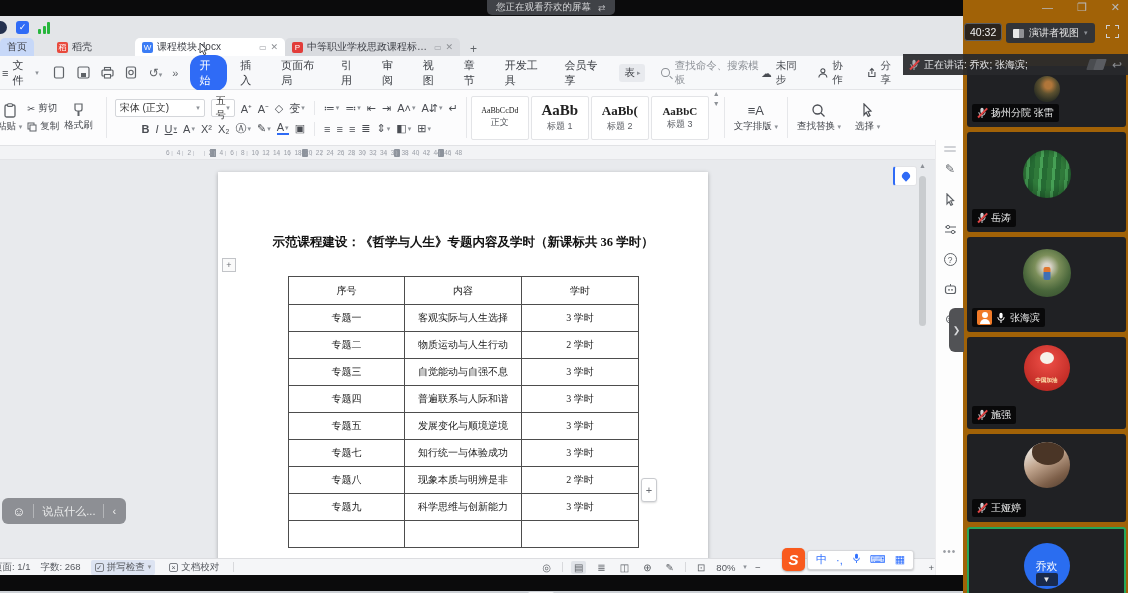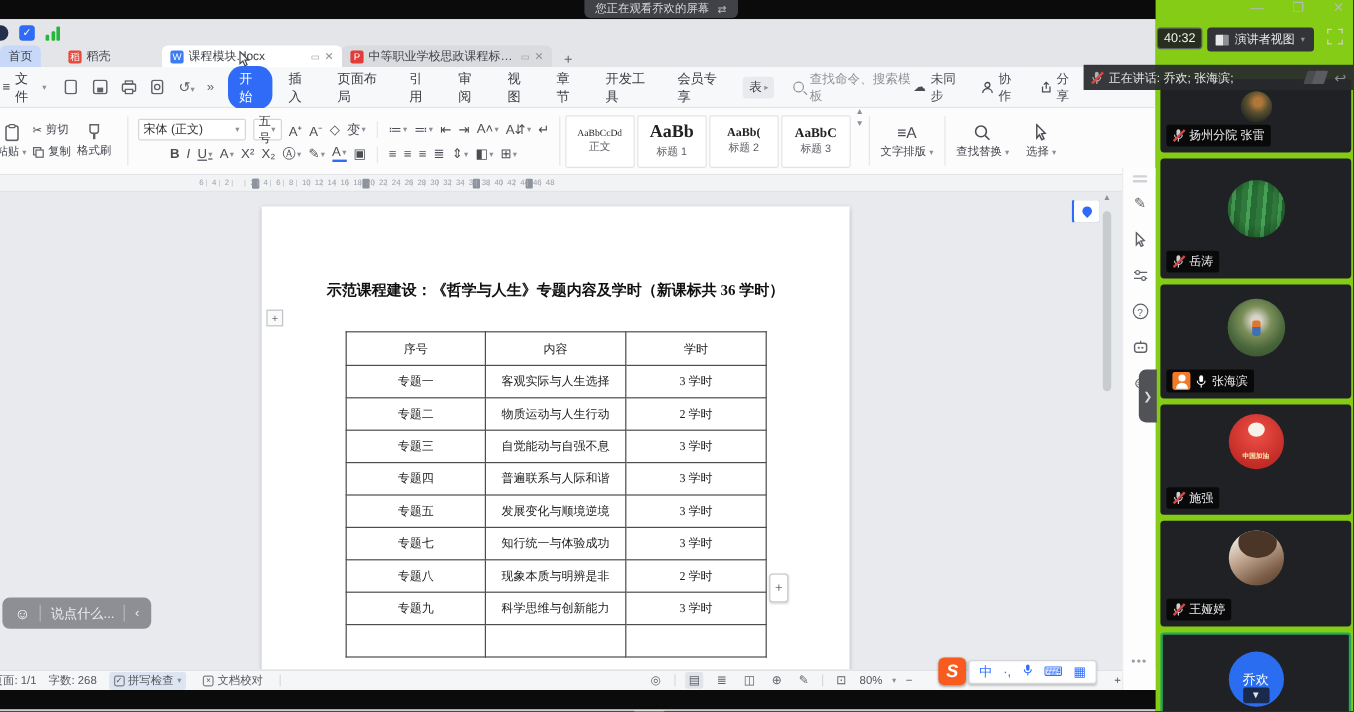--- a/index.html
+++ b/index.html
@@ -141,21 +141,21 @@
   .sidestrip{position:absolute;left:935px;top:140px;width:28px;height:435px;background:#fdfdfd;border-left:1px solid #ececee;z-index:3;}
   .handle{width:12px;height:2px;background:#d0d2d6;border-radius:1px;margin:6px auto 2px;}
   .handle+.handle{margin-top:2px;}
   .ssico{width:28px;height:30px;display:flex;align-items:center;justify-content:center;color:#5f6368;font-size:12px;}
   .qm{width:13px;height:13px;border:1.2px solid #5f6368;border-radius:50%;font-size:8.5px;line-height:12px;text-align:center;}
   .expander{position:absolute;left:13px;top:168px;width:15px;height:44px;background:#515255;border-radius:6px 0 0 6px;
             color:#d8d9db;font-size:9px;display:flex;align-items:center;justify-content:center;z-index:4;}
   .sdots{text-align:center;color:#9a9da3;font-size:10px;margin-top:212px;letter-spacing:1px;}
 
   
-  .sidebar{position:absolute;left:963px;top:0;width:165px;height:593px;background:#84cc16;}
+  .sidebar{position:absolute;left:963px;top:0;width:165px;height:593px;background:#a16207;}
   .tile{position:absolute;left:4px;width:159px;background:#202124;border-radius:3px;overflow:hidden;}
   .tile.active{border:2px solid #27a65a;}
   .avatar{position:absolute;left:50%;transform:translateX(-50%);border-radius:50%;overflow:hidden;}
   .av1{background:radial-gradient(circle at 55% 35%,#b0763a 0 16%,#5c5130 40%,#2e3024 70%,#20231d);}
   .av2{background:radial-gradient(circle at 50% 45%,rgba(0,0,0,0) 45%,rgba(0,0,0,.4)),
        repeating-linear-gradient(95deg,#2f7a3a 0 5px,#46a055 5px 8px,#256b33 8px 13px);}
   .av3{background:radial-gradient(circle at 50% 38%,#d8d3c8 0 10%,#7c8f5a 32%,#49663b 62%,#31492b);}
   .av3 i{position:absolute;left:50%;top:38%;transform:translateX(-50%);width:7px;height:13px;
          background:linear-gradient(#e0762e 40%,#3f6fb5 40%);border-radius:2px;}
   .av4{background:radial-gradient(circle at 50% 35%,#ef5048,#c02a24 75%);}
@@ -370,21 +370,21 @@
       <div class="styles">
           <div class="stylecard">
             <span class="sprev" style="font-size: 8px;">AaBbCcDd</span>
             <span class="sname">正文</span>
           </div>
           <div class="stylecard">
             <span class="sprev" style="font-size: 15px; font-weight: bold;">AaBb</span>
             <span class="sname">标题 1</span>
           </div>
           <div class="stylecard">
-            <span class="sprev" style="font-size: 10px; font-weight: bold;">AaBb(</span>
+            <span class="sprev" style="font-size: 13px; font-weight: bold;">AaBb(</span>
             <span class="sname">标题 2</span>
           </div>
           <div class="stylecard">
             <span class="sprev" style="font-size: 11px; font-weight: bold;">AaBbC</span>
             <span class="sname">标题 3</span>
           </div>
         </div>
       <div class="sarr">
           <span>▲</span>
           <span>▼</span>

